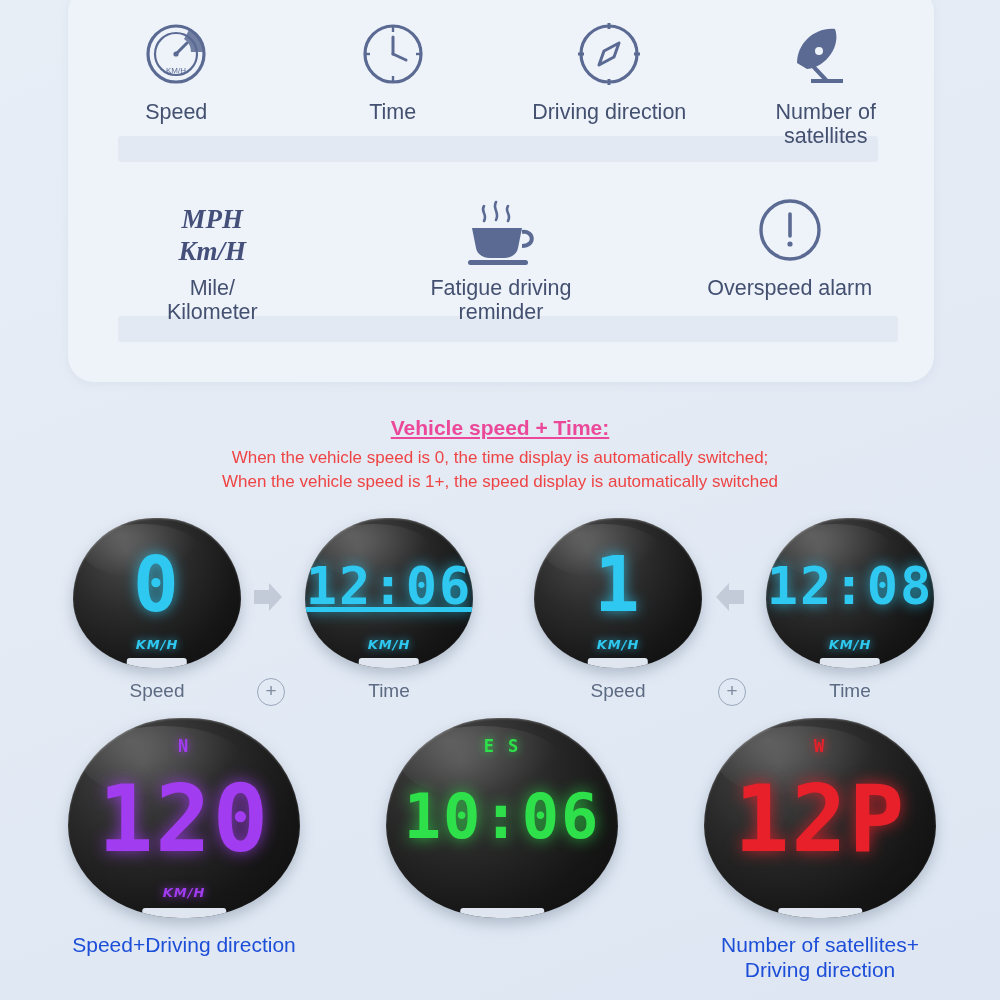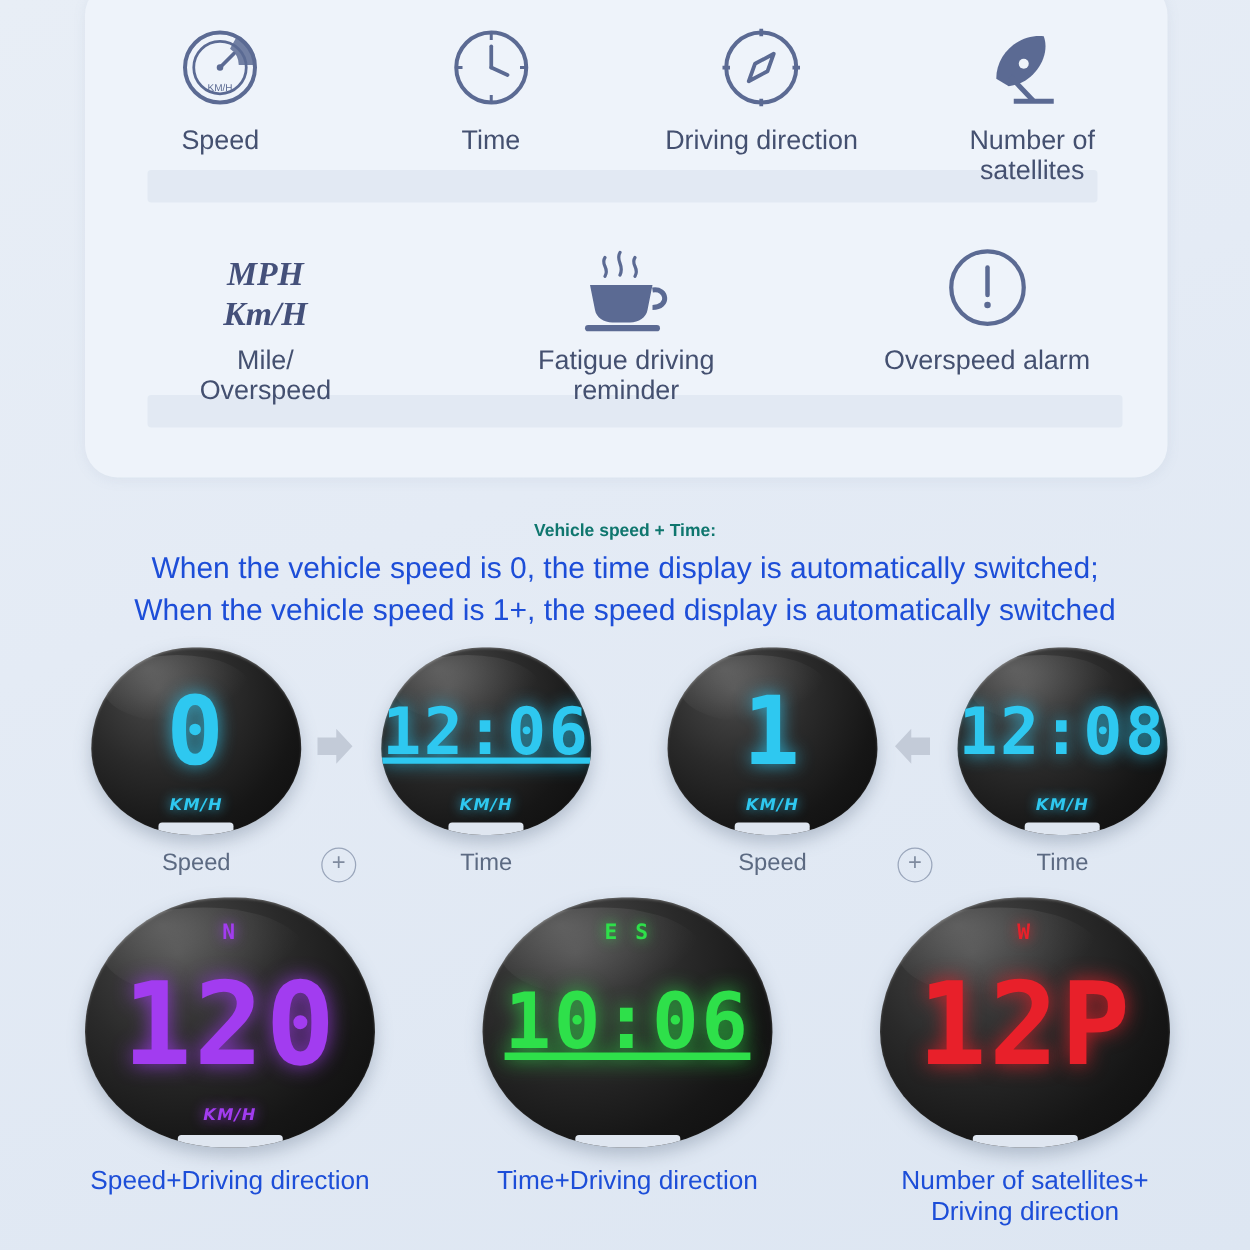--- a/index.html
+++ b/index.html
@@ -54,24 +54,24 @@
     font-weight:bold;font-style:italic;
     font-size:27px;color:#44507a;line-height:1.18;text-align:center;
     padding-top:10px;
   }
 
   
   .mid{
     position:absolute;top:416px;left:0;width:100%;text-align:center;
   }
   .mid h2{
-    margin:0 0 6px 0;font-size:14px;font-weight:bold;color:#0f766e;
+    margin:0 0 6px 0;font-size:21px;font-weight:bold;color:#ec4899;text-decoration:underline;
   }
   .mid p{
-    margin:0;font-size:24px;color:#1d4ed8;line-height:1.42;
+    margin:0;font-size:17px;color:#ef4444;line-height:1.42;
   }
 
   
   .dev-row{position:absolute;left:0;width:100%;}
   .row-a{top:518px;}
   .row-b{top:718px;}
 
   .unit{position:absolute;}
 
   .screen{
@@ -193,21 +193,21 @@
   <div class="feat-row r2">
 
     <div class="feat-cell">
       <div class="feat-icon">
         <div class="mph-text">
           <div>MPH</div>
           <div>Km/H</div>
         </div>
       </div>
       <div class="feat-label" style="white-space:pre-line">Mile/
-Overspeed</div>
+Kilometer</div>
     </div>
 
 
     <div class="feat-cell">
       <div class="feat-icon">
         <svg width="90" height="78" viewBox="0 0 90 78">
           <path d="M28 14 C24 20 32 22 28 29" fill="none" stroke="#5b6a93" stroke-width="2.6" stroke-linecap="round"></path>
           <path d="M40 10 C36 17 44 20 40 28" fill="none" stroke="#5b6a93" stroke-width="2.6" stroke-linecap="round"></path>
           <path d="M52 14 C48 20 56 22 52 29" fill="none" stroke="#5b6a93" stroke-width="2.6" stroke-linecap="round"></path>
           <path d="M16 36 L66 36 L62 56 C61 62 55 66 48 66 L34 66 C27 66 21 62 20 56 Z" fill="#5b6a93"></path>
@@ -302,23 +302,22 @@
       <div class="digits" style="top:48px;font-size:92px;color:#a23cf0;text-shadow:0 0 16px rgba(162,60,240,.8);">120</div>
       <div class="unitlbl" style="bottom:18px;color:#a23cf0;text-shadow:0 0 10px rgba(162,60,240,.85);">KM/H</div>
     </div>
     <div class="caption big" style="top:214px;">Speed+Driving direction</div>
   </div>
 
   <div class="unit" style="left:386px;top:0;">
     <div class="screen" style="width:232px;height:200px;">
       <div class="gloss"></div>
       <div class="dirlbl" style="top:18px;color:#2ee04a;text-shadow:0 0 10px rgba(46,224,74,.85);">E   S</div>
-      <div class="digits" style="top:62px;font-size:62px;color:#2ee04a;text-shadow:0 0 16px rgba(46,224,74,.8);text-decoration:underline;">10:06</div>
-    </div>
-    <div class="caption big" style="top:214px;">Time+Driving direction</div>
+      <div class="digits" style="top:62px;font-size:62px;color:#2ee04a;text-shadow:0 0 16px rgba(46,224,74,.8);">10:06</div>
+    </div>
   </div>
 
   <div class="unit" style="left:704px;top:0;">
     <div class="screen" style="width:232px;height:200px;">
       <div class="gloss"></div>
       <div class="dirlbl" style="top:18px;color:#e8202a;text-shadow:0 0 10px rgba(232,32,42,.85);">W</div>
       <div class="digits" style="top:48px;font-size:92px;color:#e8202a;text-shadow:0 0 16px rgba(232,32,42,.8);">12P</div>
     </div>
     <div class="caption big" style="top:214px;white-space:pre-line;">Number of satellites+
 Driving direction</div>

